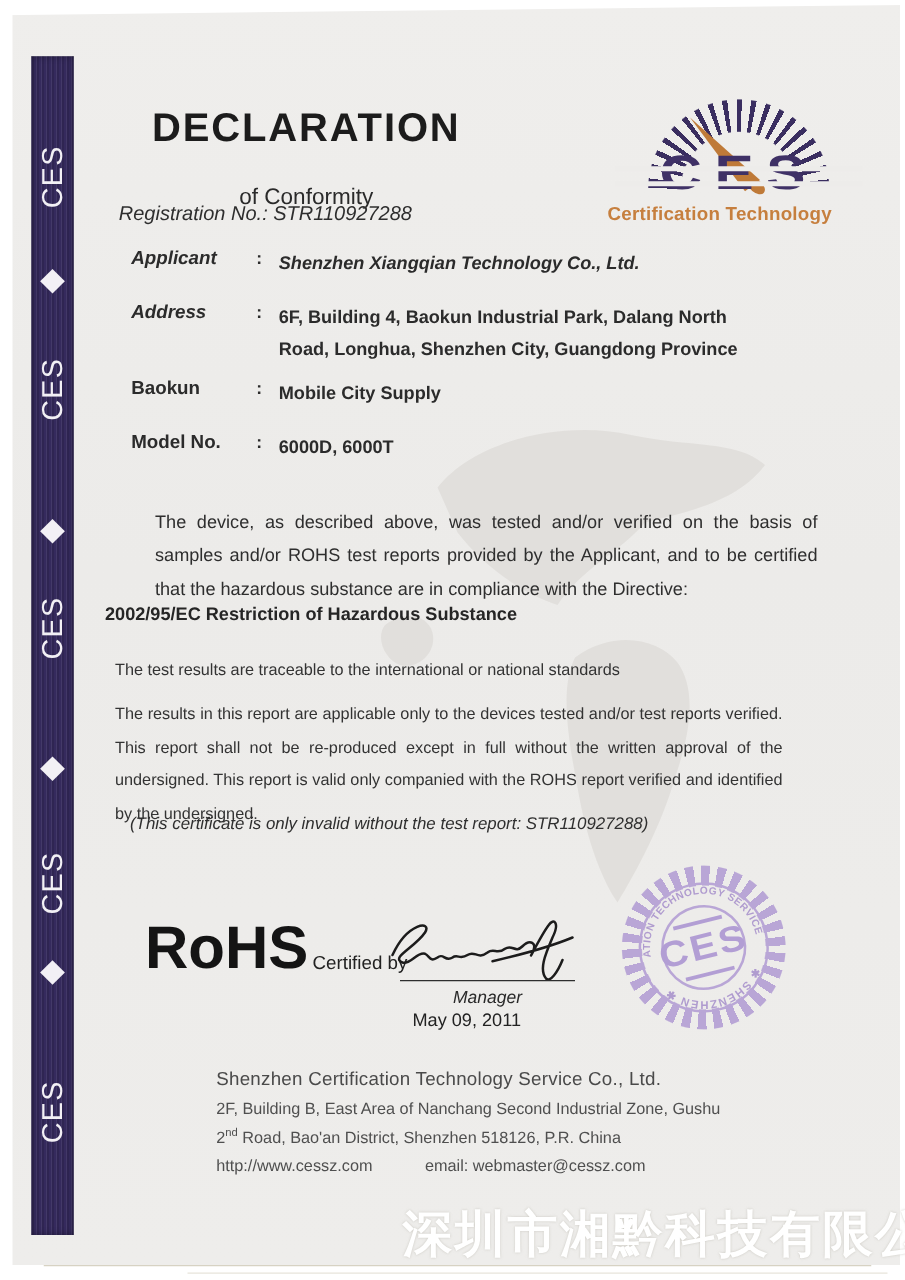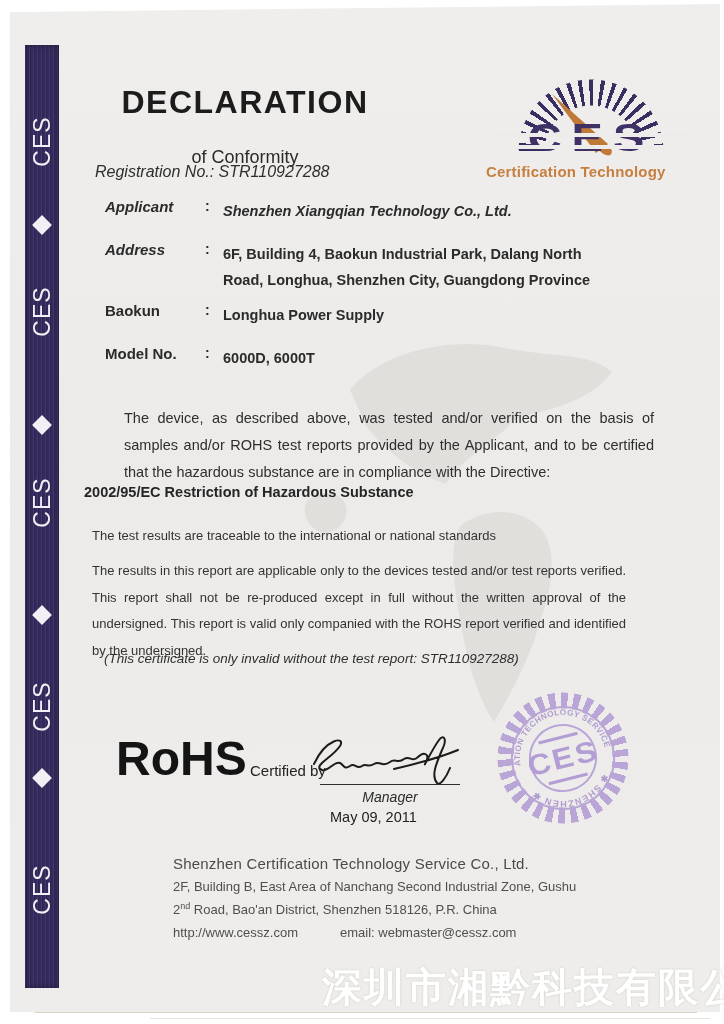--- a/index.html
+++ b/index.html
@@ -162,21 +162,21 @@
       <div class="fvalue it">Shenzhen Xiangqian Technology Co., Ltd.</div>
     </div>
     <div class="frow addr">
       <div class="flabel it">Address</div>
       <div class="fcolon">:</div>
       <div class="fvalue">6F, Building 4, Baokun Industrial Park, Dalang North Road, Longhua, Shenzhen City, Guangdong Province</div>
     </div>
     <div class="frow">
       <div class="flabel">Baokun</div>
       <div class="fcolon">:</div>
-      <div class="fvalue">Longhua Power Supply</div>
+      <div class="fvalue">Mobile City Supply</div>
     </div>
     <div class="frow">
       <div class="flabel">Model No.</div>
       <div class="fcolon">:</div>
       <div class="fvalue">6000D, 6000T</div>
     </div>
   </div>
 
   <div class="para1">The device, as described above, was tested and/or verified on the basis of samples and/or ROHS test reports provided by the Applicant, and to be certified that the hazardous substance are in compliance with the Directive:</div>
   <div class="directive">2002/95/EC Restriction of Hazardous Substance</div>

